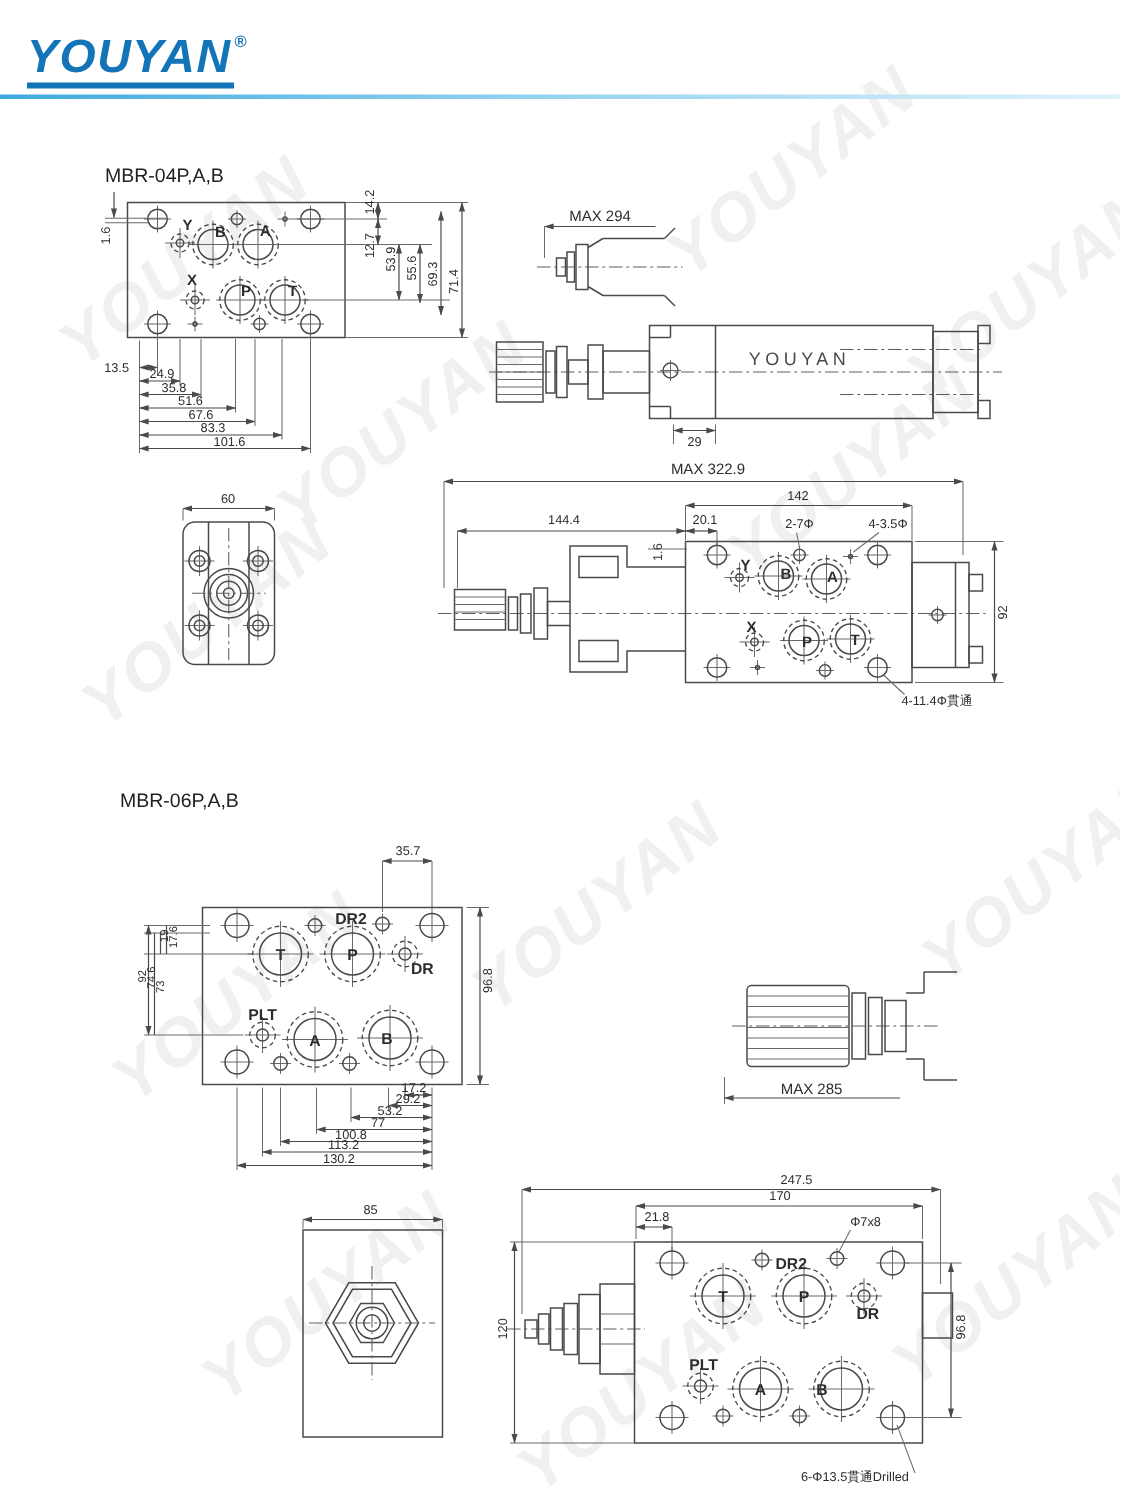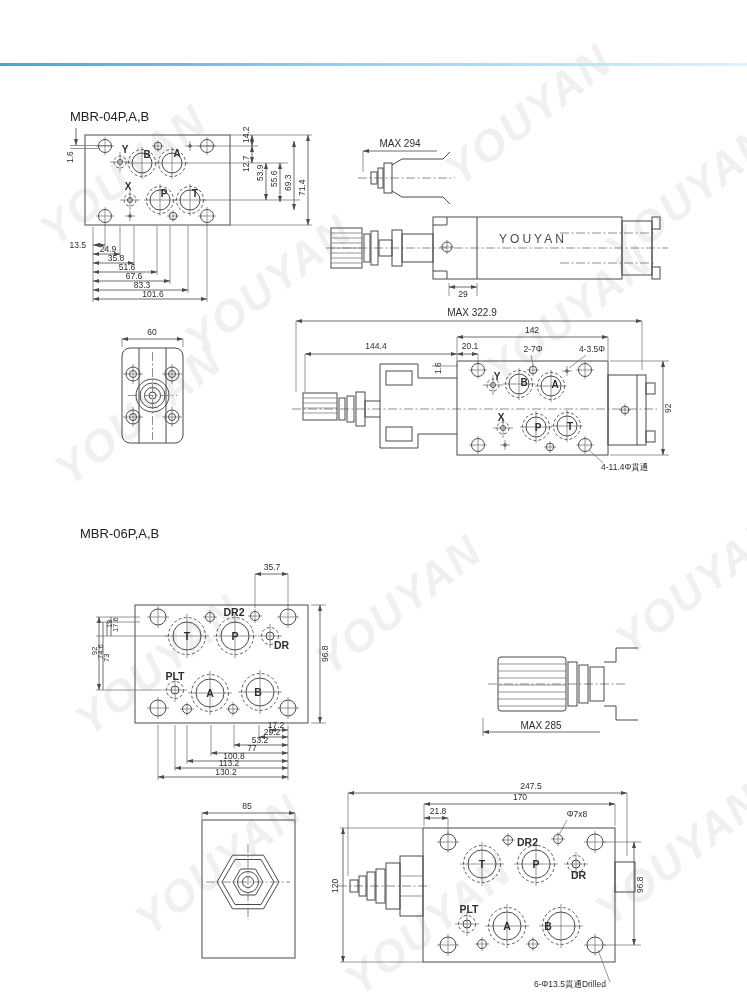--- a/index.html
+++ b/index.html
@@ -43,20 +43,23 @@
   <div class="wm" style="left:430px;top:90px;">YOUYAN</div>
   <div class="wm" style="left:590px;top:170px;">YOUYAN</div>
   <div class="wm" style="left:470px;top:290px;">YOUYAN</div>
   <div class="wm" style="left:60px;top:640px;">YOUYAN</div>
   <div class="wm" style="left:300px;top:580px;">YOUYAN</div>
   <div class="wm" style="left:600px;top:560px;">YOUYAN</div>
   <div class="wm" style="left:120px;top:840px;">YOUYAN</div>
   <div class="wm" style="left:330px;top:900px;">YOUYAN</div>
   <div class="wm" style="left:580px;top:830px;">YOUYAN</div>
 
+  <div class="logo">
+    <span class="logo-text">YOUYAN</span><span class="logo-reg">®</span>
+  </div>
   <div class="header-line"></div>
   <div class="section-title t04">MBR-04P,A,B</div>
   <div class="section-title t06">MBR-06P,A,B</div>
 
   <svg class="draw" width="747" height="1001" viewBox="0 0 747 1001">
     <defs>
       <marker id="arw" viewBox="0 0 10 10" refX="9.5" refY="5" markerWidth="8" markerHeight="8" orient="auto-start-reverse">
         <path d="M0,1.8 L10,5 L0,8.2 z" fill="#4a4a4a"></path>
       </marker>
       <g id="bp4">

